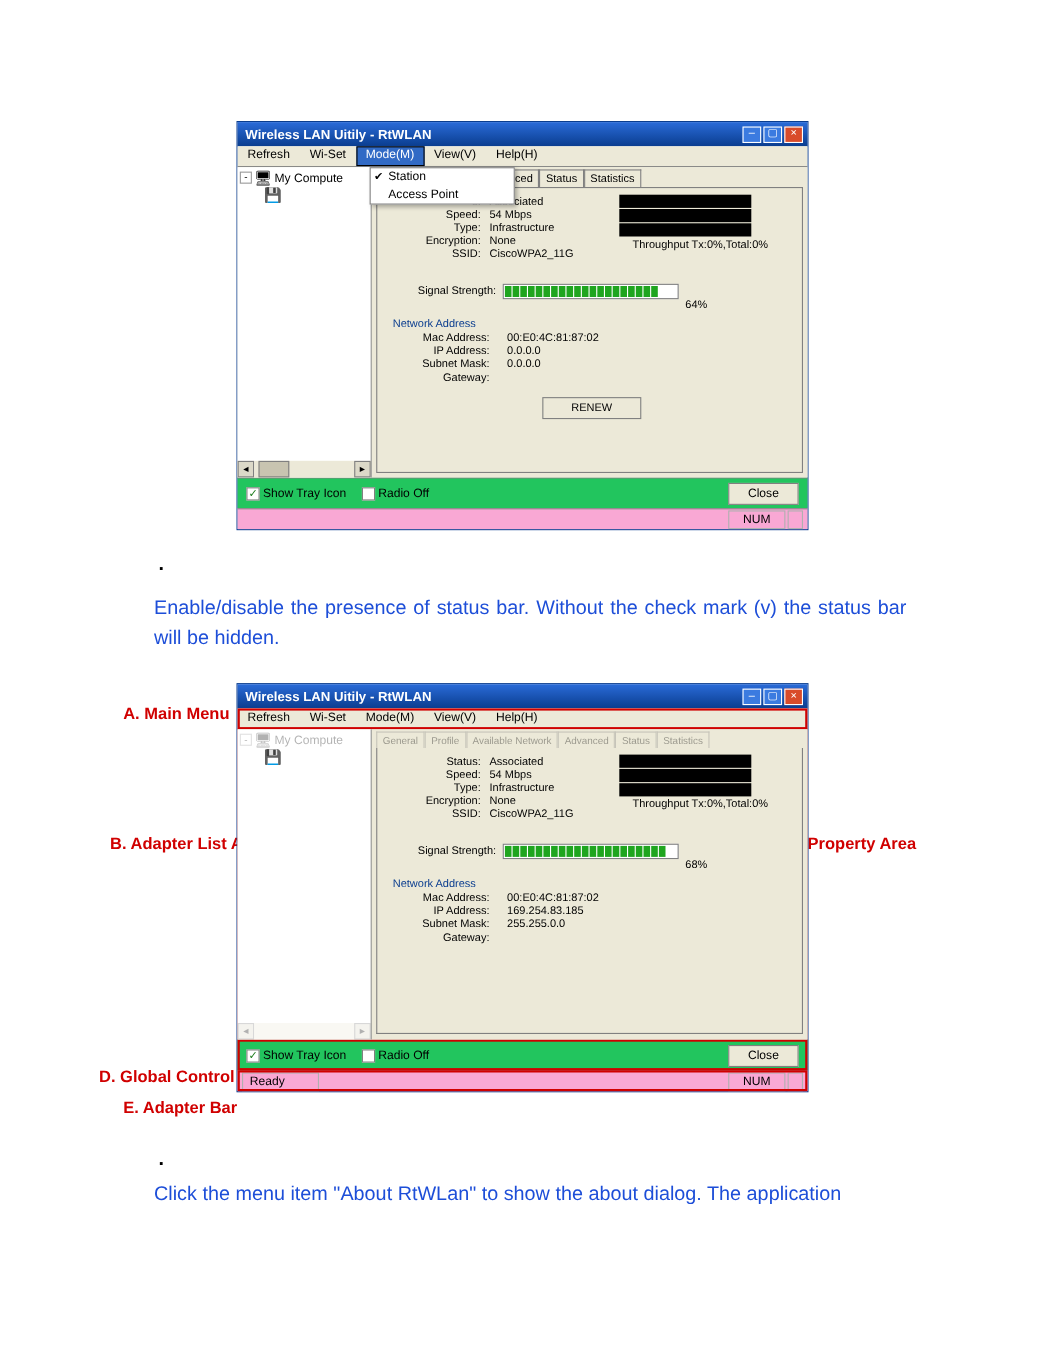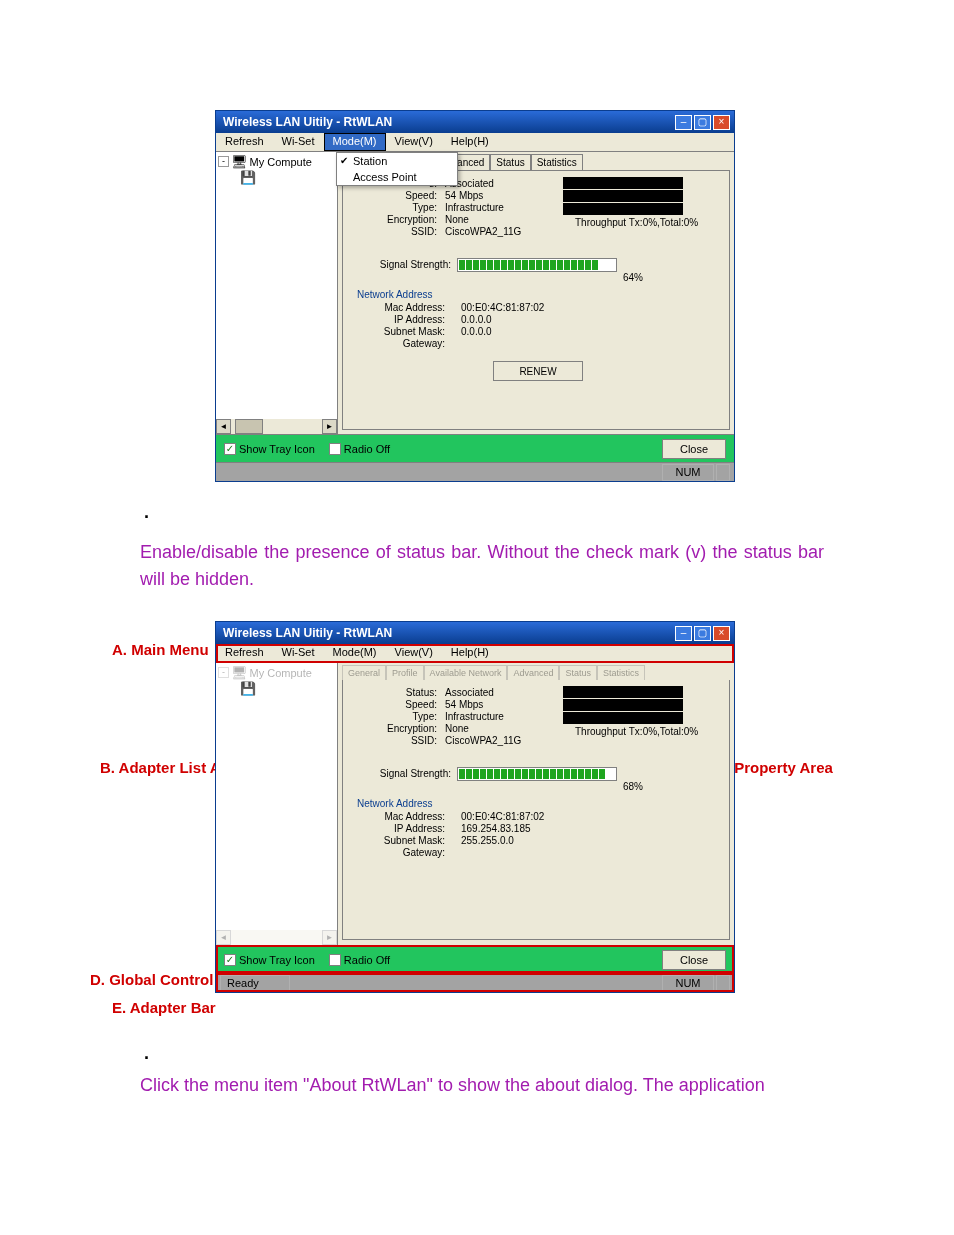--- a/index.html
+++ b/index.html
@@ -1,19 +1,19 @@
 <!DOCTYPE html>
 <html><head>
 <meta charset="utf-8">
 <style>
   * { box-sizing: border-box; margin: 0; padding: 0; }
   body { font-family: Tahoma, Arial, sans-serif; background: #fff; width: 954px; }
   .page { padding: 110px 130px 60px 140px; }
   
-  .doc-text { font-family: Arial, sans-serif; font-size: 18px; color: #a21caf; text-align: justify; line-height: 1.5; margin: 16px 0 28px 0; }
+  .doc-text { font-family: Arial, sans-serif; font-size: 18px; color: #1d4ed8; text-align: justify; line-height: 1.5; margin: 16px 0 28px 0; }
   .bullet-dot { font-family: Arial, sans-serif; font-size: 18px; color: #000; margin: 20px 0 0 4px; font-weight: bold; }
 
   
   .app-window { width: 520px; margin: 0 auto 10px 75px; border: 1px solid #0a3d8f; font-size: 11px; }
   .titlebar { background: linear-gradient(to bottom, #2a6bd8, #0a3d8f); color: #fff; height: 22px; display: flex; align-items: center; padding: 0 4px; }
   .titlebar .title { flex: 1; font-weight: bold; font-size: 12px; padding-left: 3px; }
   .titlebar .tb-btn { width: 17px; height: 15px; background: #3b7be0; border: 1px solid #fff; margin-left: 2px; display: flex; align-items: center; justify-content: center; font-size: 10px; color: #fff; line-height: 1; }
   .titlebar .tb-btn.close { background: #d94b2a; }
   
   .menubar { background: #ece9d8; border-bottom: 1px solid #808080; display: flex; height: 19px; }
@@ -53,28 +53,28 @@
   .addr-row { display: flex; font-size: 10px; margin: 1px 0; }
   .addr-row .lbl { width: 92px; text-align: right; margin-right: 16px; }
   
   .renew-btn { display: block; width: 90px; height: 20px; margin: 12px auto 0 140px; background: #ece9d8; border: 1px solid #808080; font-size: 10px; }
   
   .global-ctrl { background: #22c55e; border-top: 1px solid #808080; height: 28px; display: flex; align-items: center; padding: 0 8px 0 8px; font-size: 11px; }
   .cb { width: 12px; height: 12px; border: 1px solid #808080; background: #fff; display: inline-flex; align-items: center; justify-content: center; font-size: 10px; color: #1a7a1a; margin-right: 3px; vertical-align: middle; }
   .cb.checked::after { content: "✓"; }
   .close-btn { margin-left: auto; width: 64px; height: 20px; background: #ece9d8; border: 1px solid #808080; font-size: 11px; }
   
-  .statusbar { background: #a3a3a3; border-top: 1px solid #808080; height: 19px; display: flex; align-items: center; font-size: 11px; padding: 0 4px; }
+  .statusbar { background: #f9a8d4; border-top: 1px solid #808080; height: 19px; display: flex; align-items: center; font-size: 11px; padding: 0 4px; }
   .statusbar .sb-cell { height: 17px; border: 1px solid #b0b0b0; display: flex; align-items: center; padding: 0 6px; }
   .statusbar .flex-sp { flex: 1; }
   .statusbar .num { margin-left: auto; width: 52px; justify-content: center; }
   .statusbar .grip { width: 14px; margin-left: 2px; }
 
   
-  .dropdown { position: absolute; top: 0; left: 120px; background: #fff; border: 1px solid #808080; z-index: 10; font-size: 11px; width: 122px; box-shadow: 2px 2px 4px rgba(0,0,0,.3); }
+  .dropdown { position: absolute; top: 0; left: 120px; background: #fff; border: 1px solid #808080; z-index: 10; font-size: 11px; width: 132px; box-shadow: 2px 2px 4px rgba(0,0,0,.3); }
   .dropdown .dd-item { padding: 2px 8px 2px 16px; position: relative; }
   .dropdown .dd-item.checked::before { content: "✔"; position: absolute; left: 3px; font-size: 10px; }
 
   
   .box-overlay { position: relative; }
   .red-box { position: absolute; border: 2px solid #d00000; pointer-events: none; }
   .red-label { position: absolute; color: #d00000; font-family: Arial, sans-serif; font-size: 15px; font-weight: bold; white-space: nowrap; }
   
   .win2-container { position: relative; width: 700px; margin-left: -20px; }
 </style>

